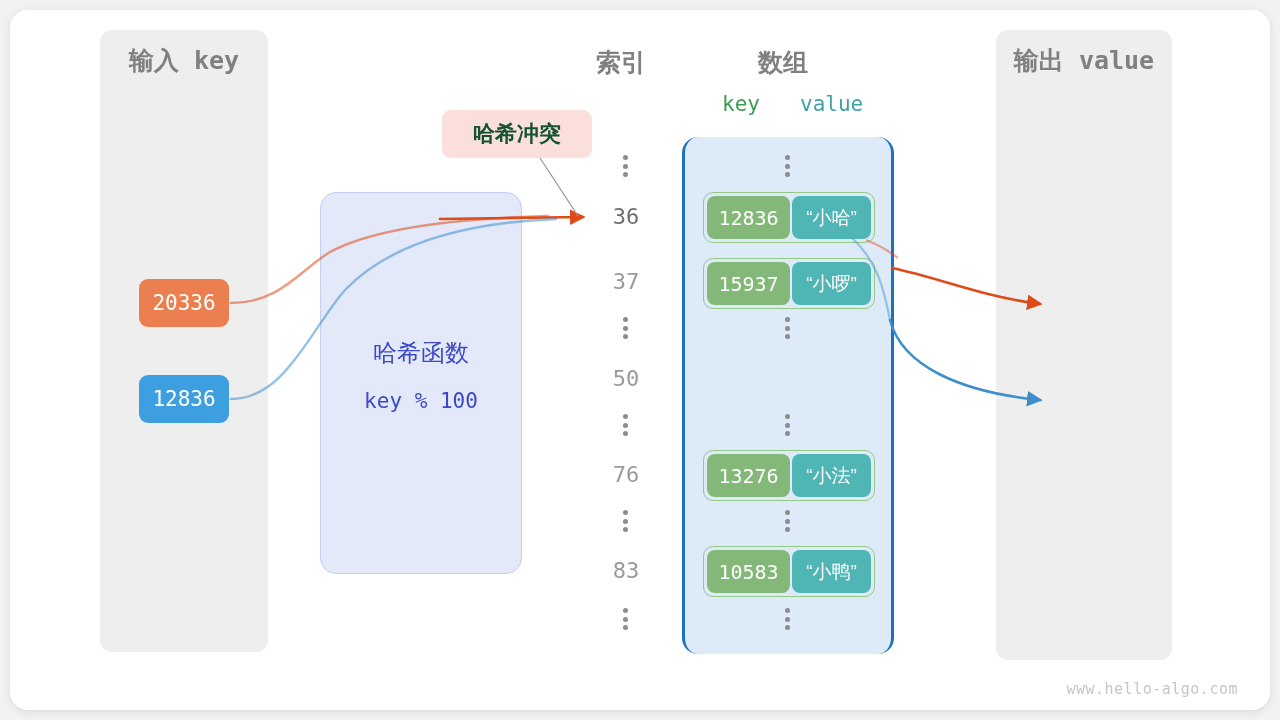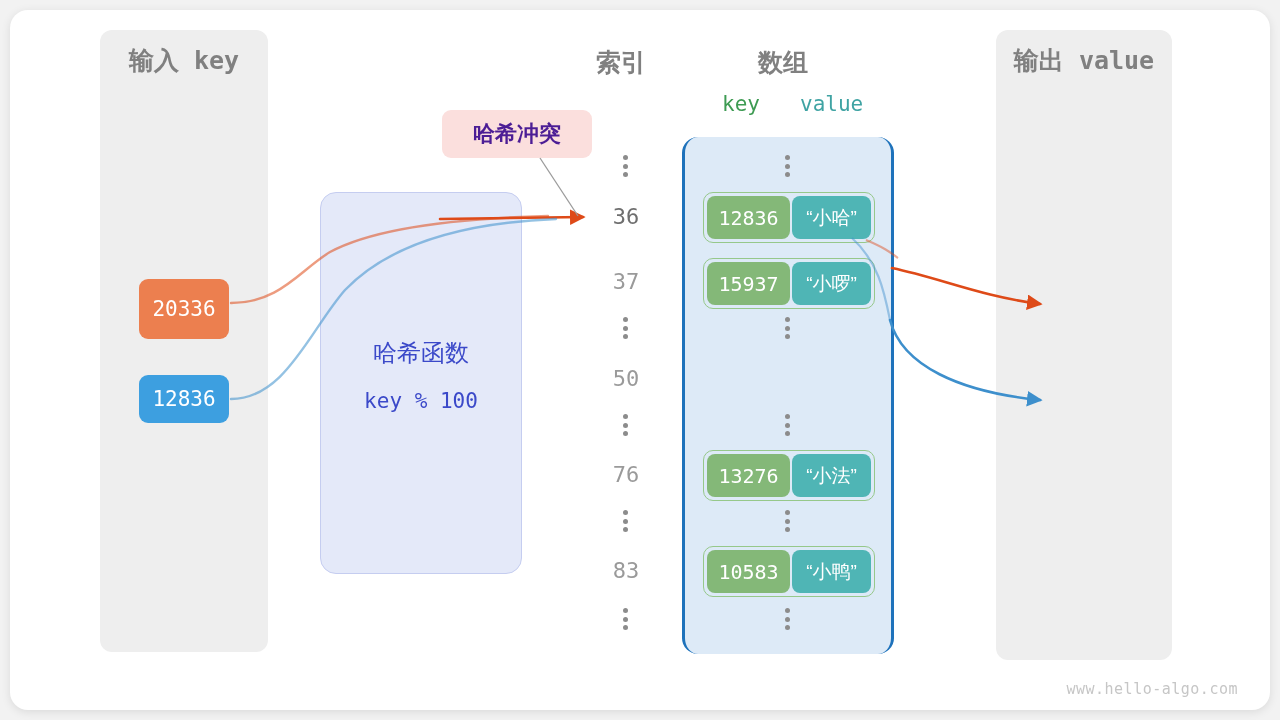--- a/index.html
+++ b/index.html
@@ -75,21 +75,21 @@
     position: absolute;
     border-radius: 9px;
     color: #ffffff;
     font-size: 21px;
     font-family: "DejaVu Sans Mono", monospace;
     display: flex;
     align-items: center;
     justify-content: center;
     white-space: nowrap;
   }
-  #key-chip-0 { left: 139px; top: 279px; width: 90px; height: 60px; background: #ec7f4f; }
+  #key-chip-0 { left: 139px; top: 279px; width: 90px; height: 48px; background: #ec7f4f; }
   #key-chip-1 { left: 139px; top: 375px; width: 90px; height: 48px; background: #3d9fe0; }
 
   
   #hash-box {
     position: absolute;
     left: 320px; top: 192px;
     width: 200px; height: 380px;
     background: #e4e9f9;
     border: 1px solid #c5cdf0;
     border-radius: 16px;
@@ -116,21 +116,21 @@
   
   #collision-badge {
     position: absolute;
     left: 442px; top: 110px;
     width: 150px; height: 48px;
     background: #fbdfdd;
     border-radius: 9px;
     display: flex;
     align-items: center;
     justify-content: center;
-    color: #4c1d95;
+    color: #14532d;
     font-size: 22px;
     font-weight: bold;
     font-family: "Liberation Sans", sans-serif;
     white-space: nowrap;
   }
 
   
   #array-box {
     position: absolute;
     left: 682px; top: 137px;

